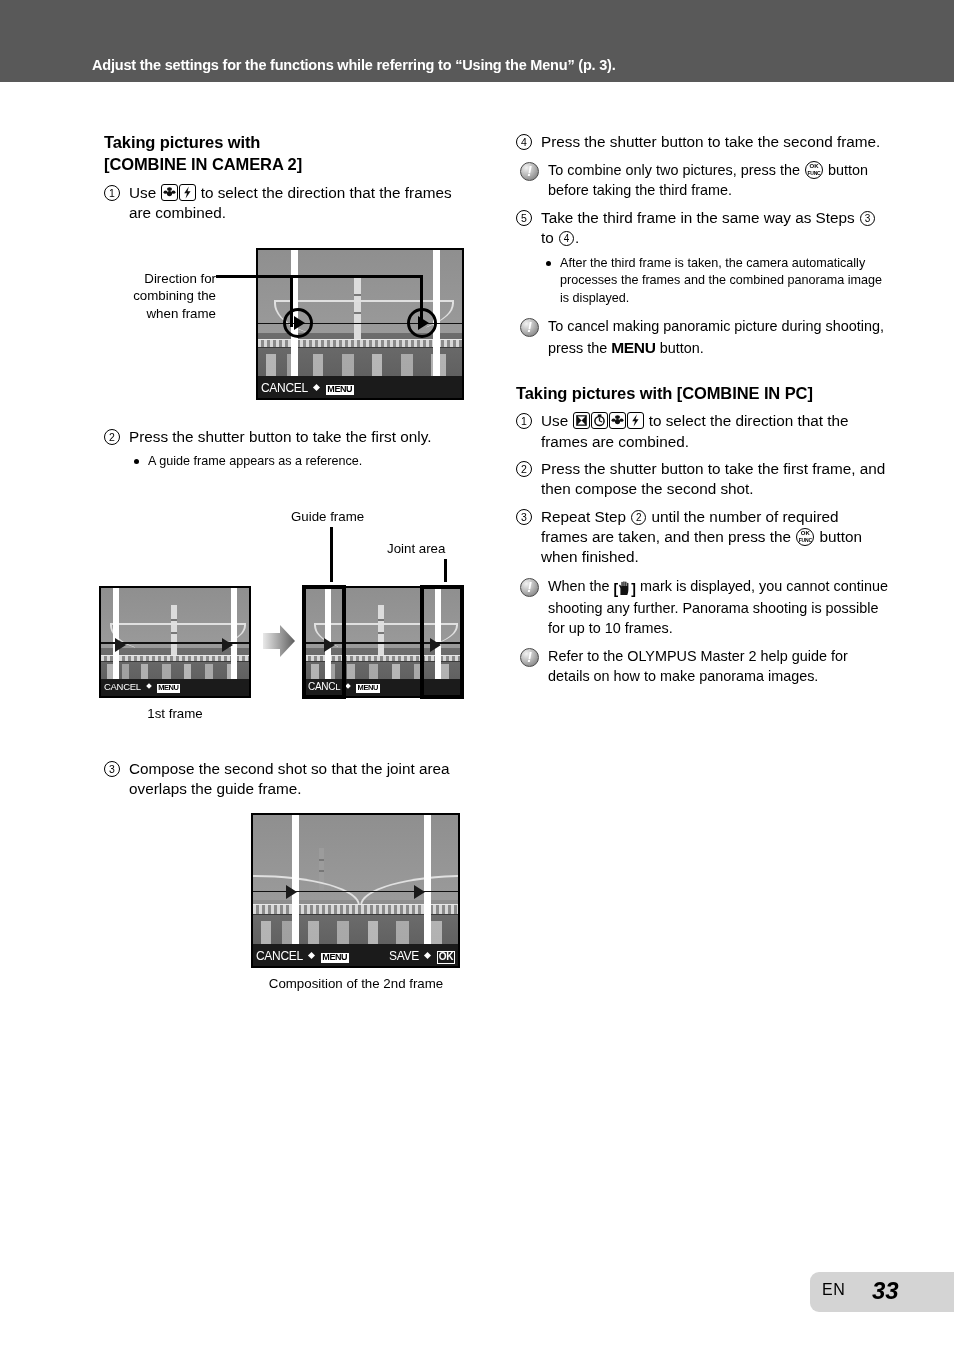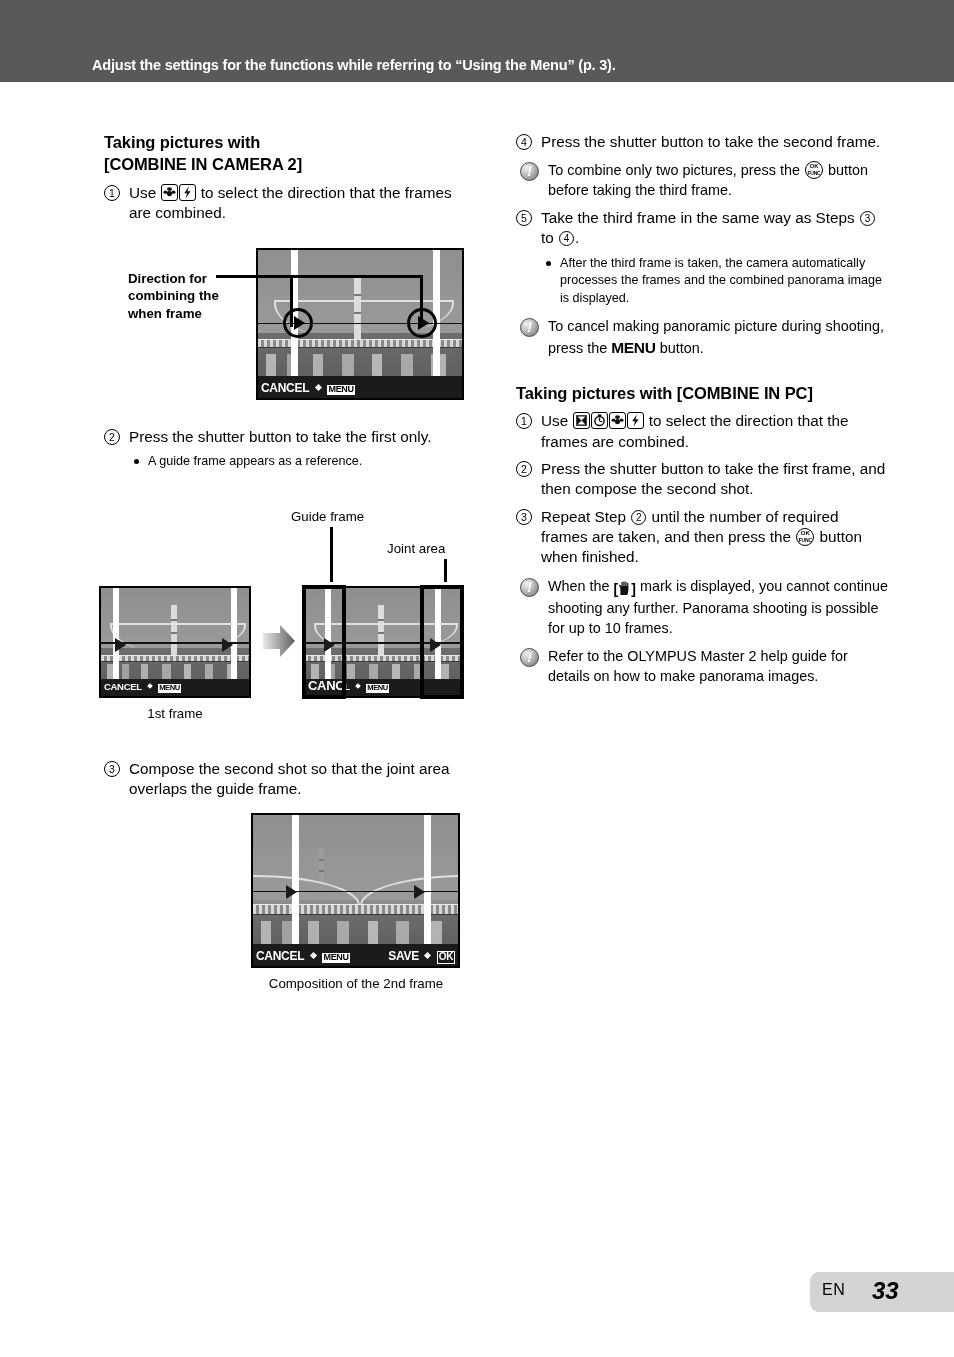--- a/index.html
+++ b/index.html
@@ -166,21 +166,21 @@
     content:""; position:absolute; left:8px; top:5px; width:0; height:0;
     border-top:7px solid transparent; border-bottom:7px solid transparent;
     border-left:11px solid #000;
   }
   .osdbar {
     position:absolute; left:0; bottom:0; width:100%;
     background:#1b1b1b; color:#fff;
   }
   .osd-left  { position:absolute; left:3px;  bottom:2px; white-space:nowrap; }
   .osd-right { position:absolute; right:3px; bottom:2px; white-space:nowrap;text-align:right; }
-  .osd-txt { font-weight:bold; letter-spacing:-0.3px; }
+  .osd-txt { font-weight:normal; letter-spacing:-0.3px; }
   .badge {
     display:inline-block; border:1.4px solid #fff; padding:0 1px;
     font-weight:bold; letter-spacing:-0.4px; line-height:1.05;
   }
   .badge.under { border:none; border-bottom:1.6px solid #fff;
                  background:#fff; color:#000; padding:0 1.5px; }
   .dia { display:inline-block; transform:rotate(45deg);
          background:#fff; vertical-align:middle; }
 
   
@@ -257,21 +257,21 @@
         <span class="badge under" style="font-size:9px;">MENU</span>
       </span>
     </div>
   </div>
 </div>
 
 <div class="lead" style="left:216px; top:275px; width:146px; height:2.5px;"></div>
 <div class="lead" style="left:290px; top:275px; width:2.5px; height:52px;"></div>
 <div class="lead" style="left:290px; top:275px; width:132px; height:2.5px;"></div>
 <div class="lead" style="left:420px; top:275px; width:2.5px; height:52px;"></div>
-<div class="fig-label" style="left:128px; top:270px; width:96px; text-align:left;font-weight:bold;">
+<div class="fig-label" style="left:120px; top:270px; width:96px; text-align:right;">
   <div>Direction for</div>
   <div>combining the</div>
   <div>when frame</div>
 </div>
 
 <div style="position:absolute; left:104px; top:420px; width:372px;">
   <div class="step">
     <span class="num">2</span>
     <span>Press the shutter button to take the first only.</span>
   </div>
@@ -329,21 +329,21 @@
     <div class="cable-r" style="left:50%; top:32%; width:48%; height:26%; border-radius:0 0 92% 0; border-left:none;"></div>
     <div class="deck" style="top:62%; height:7px;"></div>
     <div class="city"></div>
     <div class="guidebar" style="left:13%; width:6px;"></div>
     <div class="guidebar" style="right:13%; width:6px;"></div>
     <div class="horizline" style="top:50%;"></div>
     <div class="arrow-tri" style="left:19px;  top:50px;"></div>
     <div class="arrow-tri" style="right:20px; top:50px;"></div>
     <div class="osdbar" style="height:17px;">
       <span class="osd-left">
-        <span class="osd-txt" style="font-size:13px;">CANC</span><span class="osd-txt" style="font-size:9.5px;">L</span>
+        <span class="osd-txt" style="font-size:10px;">CANC</span><span class="osd-txt" style="font-size:9.5px;">L</span>
         <span class="dia" style="width:4px;height:4px;margin:0 1.5px;"></span>
         <span class="badge under" style="font-size:7.5px;">MENU</span>
       </span>
     </div>
   </div>
 
   <div class="bracket" style="left:-1px;  top:-1px; width:44px;  height:114px;"></div>
   <div class="bracket" style="right:-1px; top:-1px; width:44px;  height:114px;"></div>
 </div>
 

